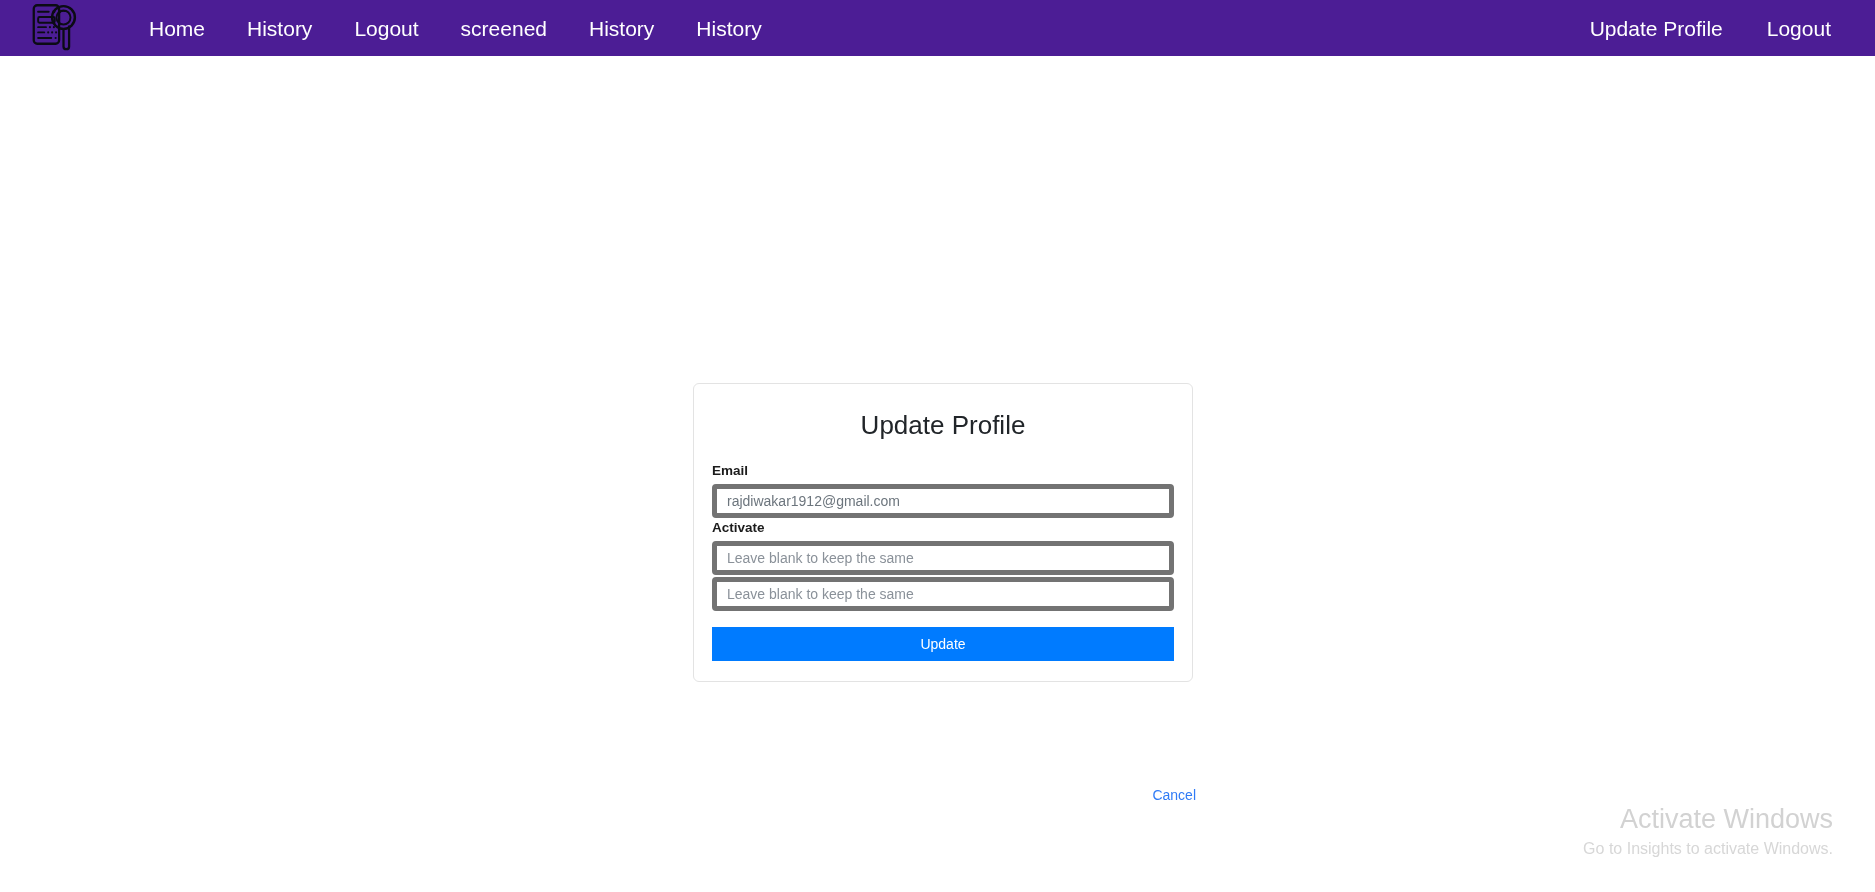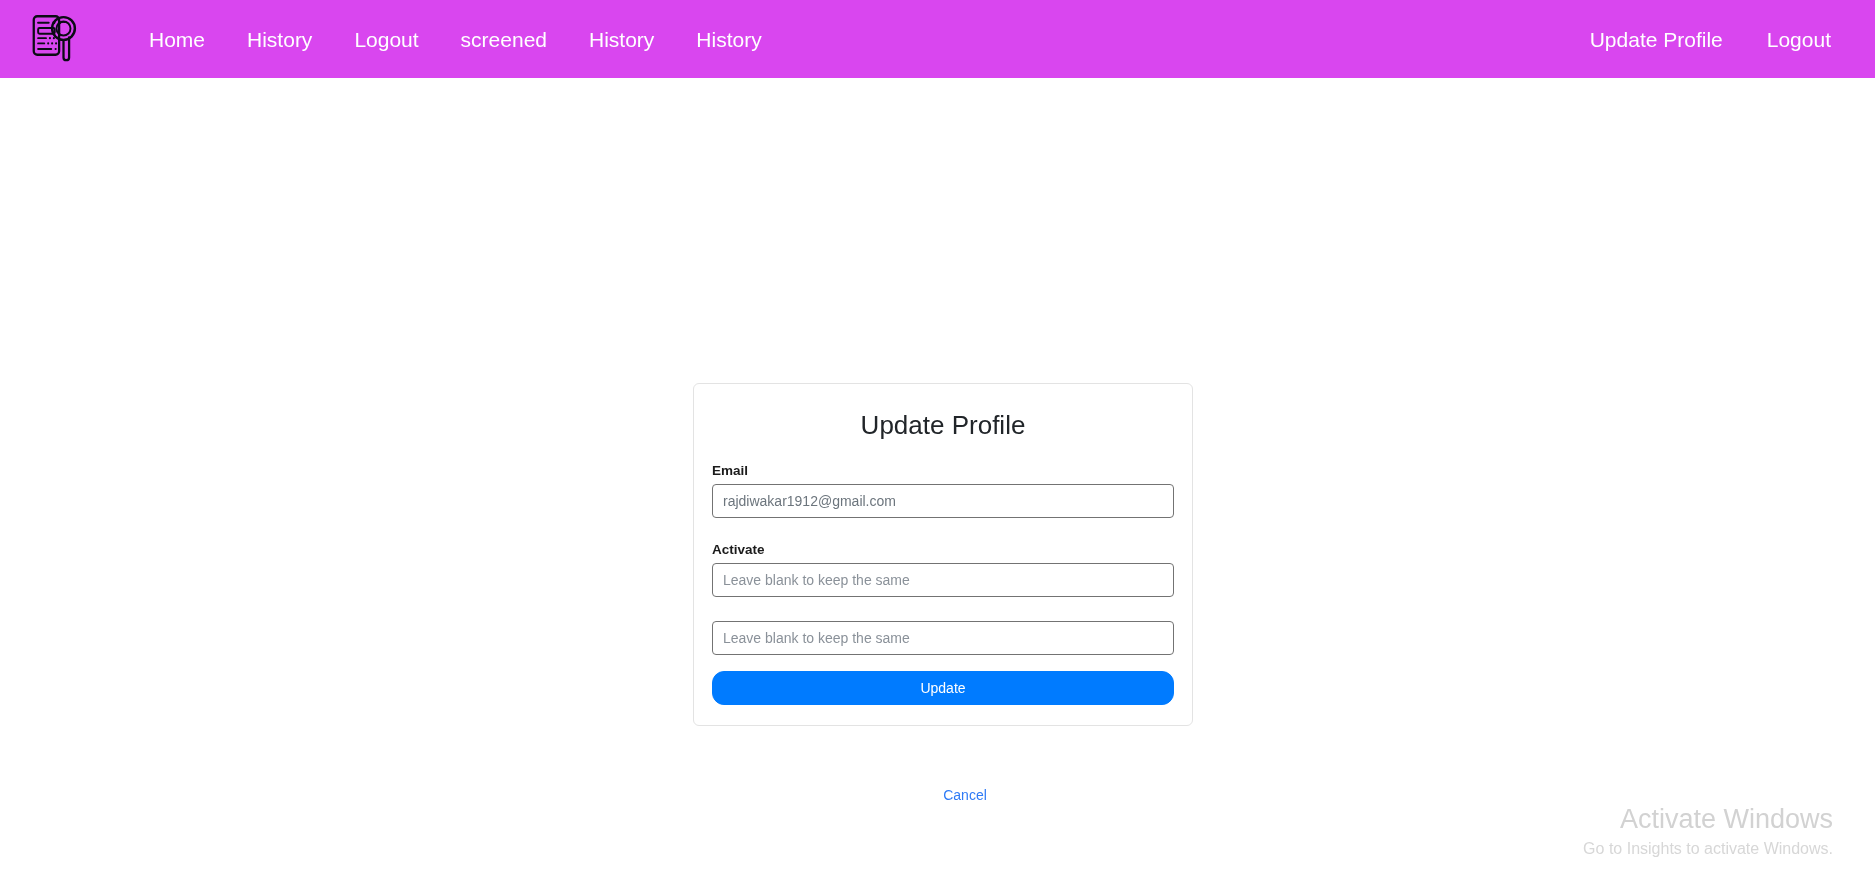--- a/index.html
+++ b/index.html
@@ -11,22 +11,22 @@
     overflow: hidden;
     background: #ffffff;
     font-family: "Liberation Sans", sans-serif;
   }
 
   
   .navbar {
     position: absolute;
     top: 0; left: 0;
     width: 1875px;
-    height: 78px;
-    background: #d946ef;
+    height: 56px;
+    background: #4c1d95;
     display: flex;
     align-items: center;
   }
   .brand {
     width: 62px;
     height: 62px;
     margin-left: 22px;
     margin-right: 10px;
     display: flex;
     align-items: center;
@@ -98,50 +98,50 @@
   }
 
   .form-input {
     display: block;
     width: 100%;
     height: 34px;
     padding: 6px 10px;
     font-size: 14px;
     color: #6c757d;
     background: #ffffff;
-    border: 1px solid #737373;
+    border: 5px solid #737373;
     border-radius: 4px;
     outline: none;
     font-family: "Liberation Sans", sans-serif;
   }
   .form-input::placeholder { color: #8a9199; opacity: 1; }
 
-  .field-group { margin-bottom: 24px; }
+  .field-group { margin-bottom: 2px; }
   .field-group:last-of-type { margin-bottom: 16px; }
 
   .btn-update {
     display: block;
     width: 100%;
     height: 34px;
     background: #007bff;
     border: 1px solid #007bff;
-    border-radius: 12px;
+    border-radius: 0;
     color: #ffffff;
     font-size: 14px;
     line-height: 1;
     cursor: pointer;
     font-family: "Liberation Sans", sans-serif;
   }
 
   .cancel-wrap {
     position: absolute;
-    left: 715px;
+    left: 696px;
     top: 708px;
     width: 500px;
-    text-align: center;
+    text-align: right;
   }
   .cancel-link {
     color: #2f7bf6;
     font-size: 14px;
     text-decoration: none;
     cursor: pointer;
     font-family: "Liberation Sans", sans-serif;
   }
 
   

